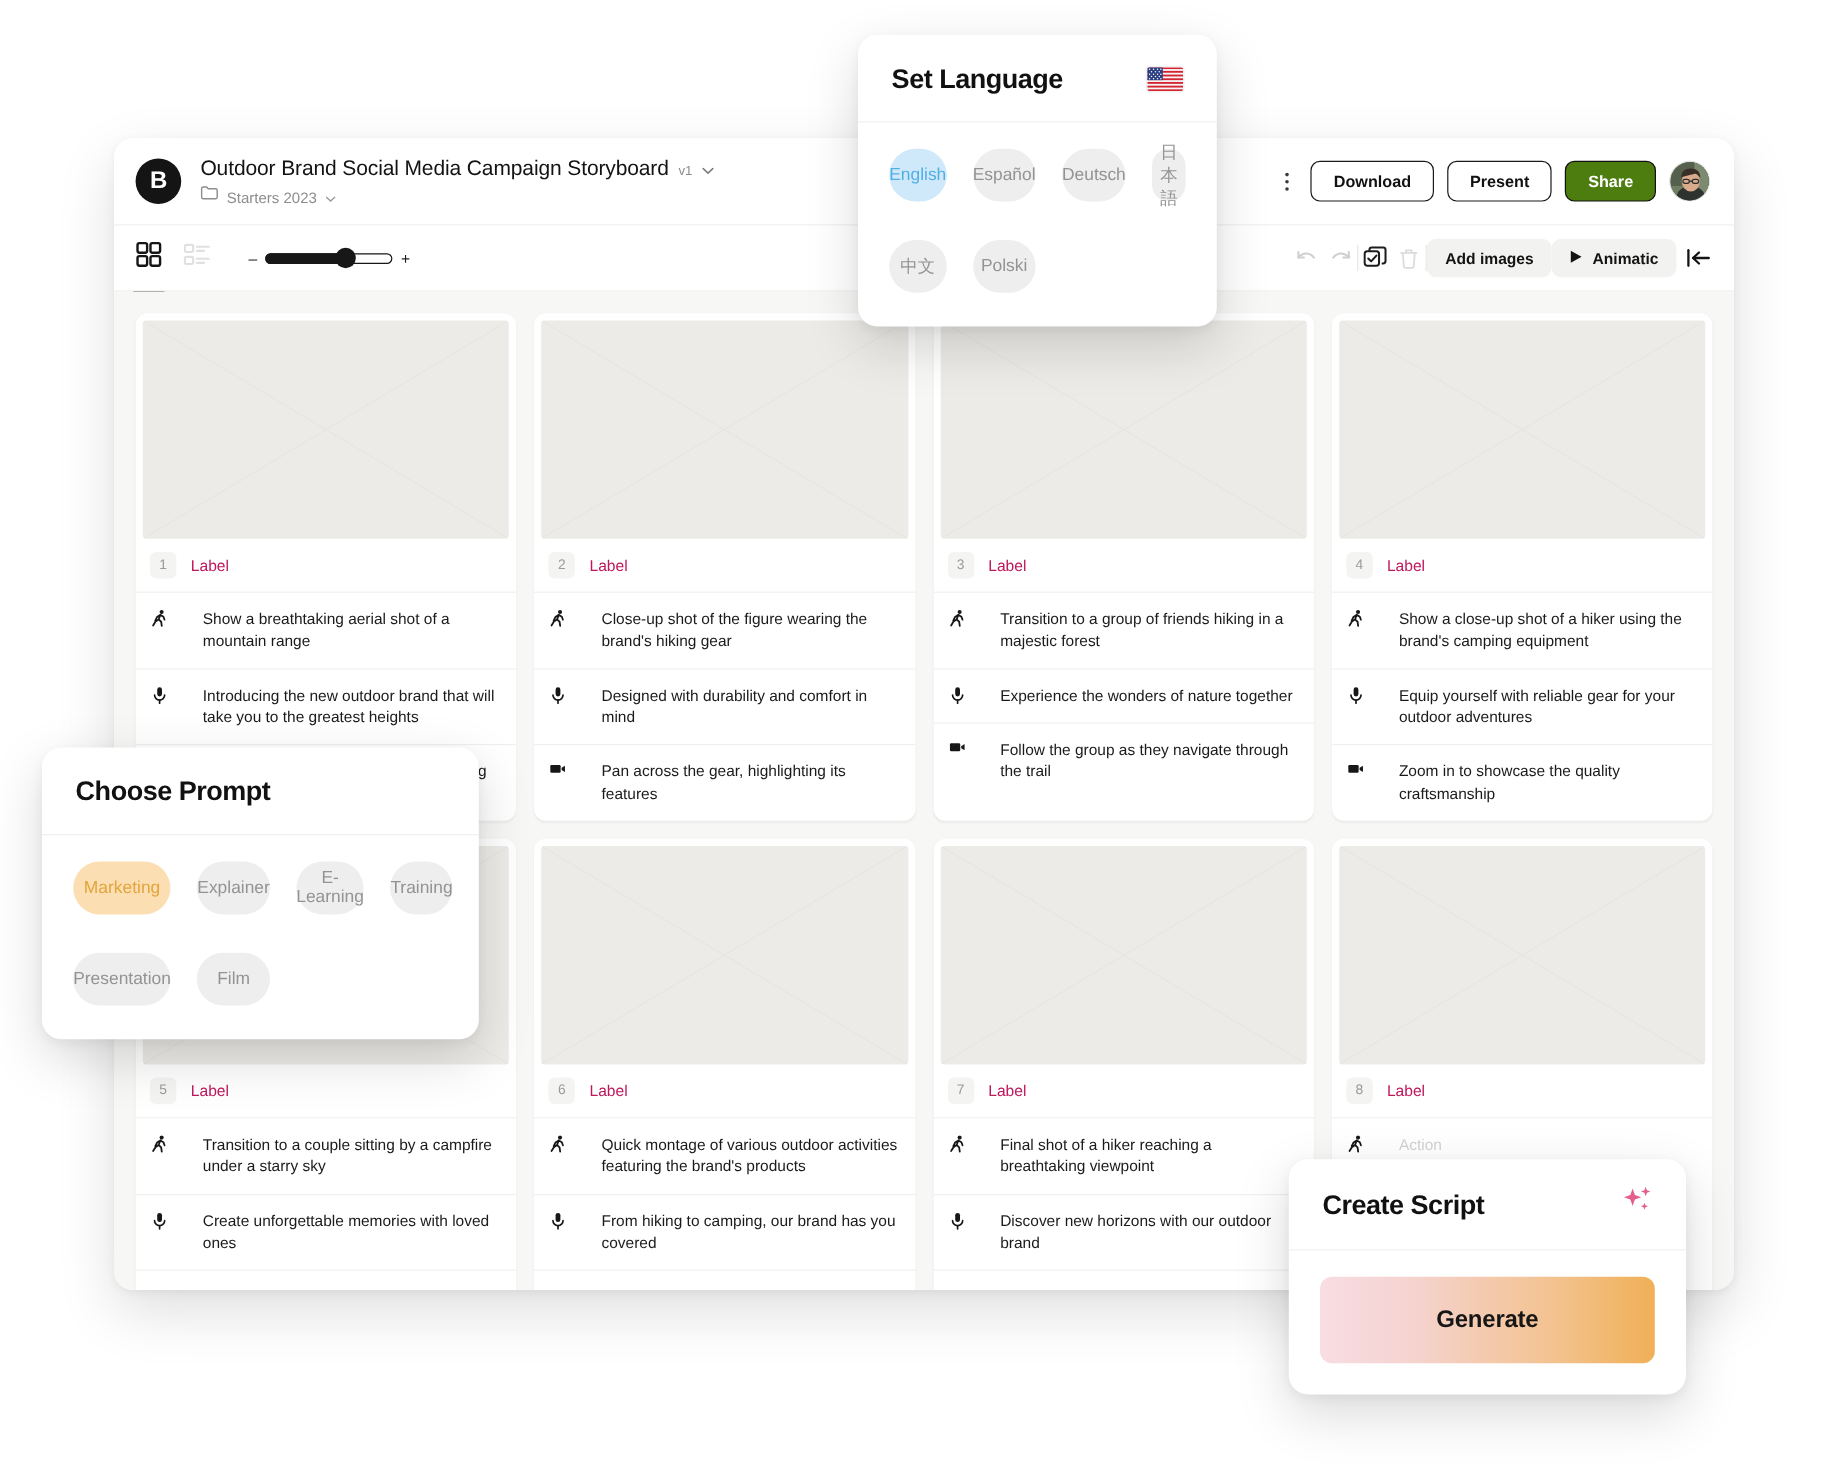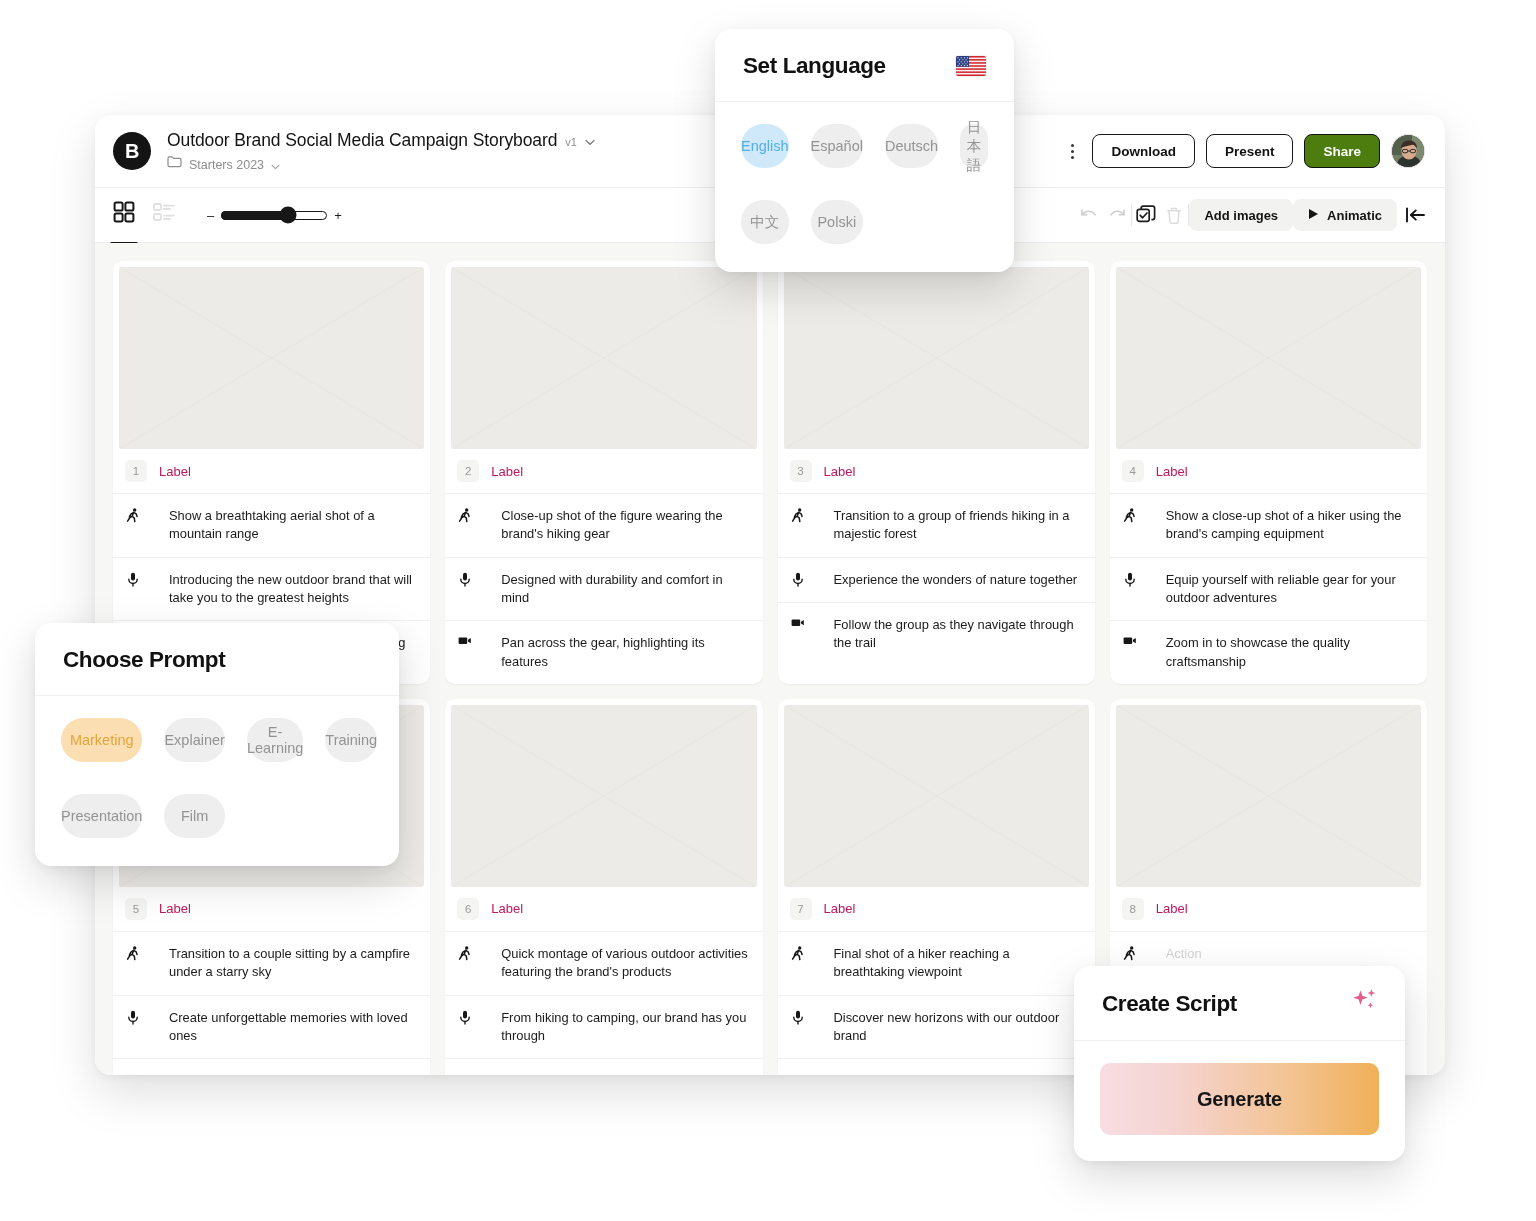--- a/index.html
+++ b/index.html
@@ -570,21 +570,21 @@
               <span class="line-txt">Quick montage of various outdoor activities featuring the brand's products</span>
             </div>
             <div class="line-row">
               <span class="line-ico">
                 <svg width="12" height="15" viewBox="0 0 12 15">
                   <rect x="4" y="0.8" width="4" height="7.6" rx="2" fill="#171717"></rect>
                   <path d="M1.8 7.2a4.2 4.2 0 008.4 0" fill="none" stroke="#171717" stroke-width="1.4" stroke-linecap="round"></path>
                   <line x1="6" y1="11.5" x2="6" y2="14" stroke="#171717" stroke-width="1.4" stroke-linecap="round"></line>
                 </svg>
               </span>
-              <span class="line-txt">From hiking to camping, our brand has you through</span>
+              <span class="line-txt">From hiking to camping, our brand has you covered</span>
             </div>
             <div class="line-row">
               <span class="line-ico">
                 <svg width="14" height="11" viewBox="0 0 14 11">
                   <rect x="0.6" y="2.4" width="8.6" height="6.6" rx="1.1" fill="#171717"></rect>
                   <path d="M10 4.8l2.8-1.7v5.2L10 6.6z" fill="#171717"></path>
                 </svg>
               </span>
               <span class="line-txt">Fast-paced cuts highlighting different</span>
             </div>

